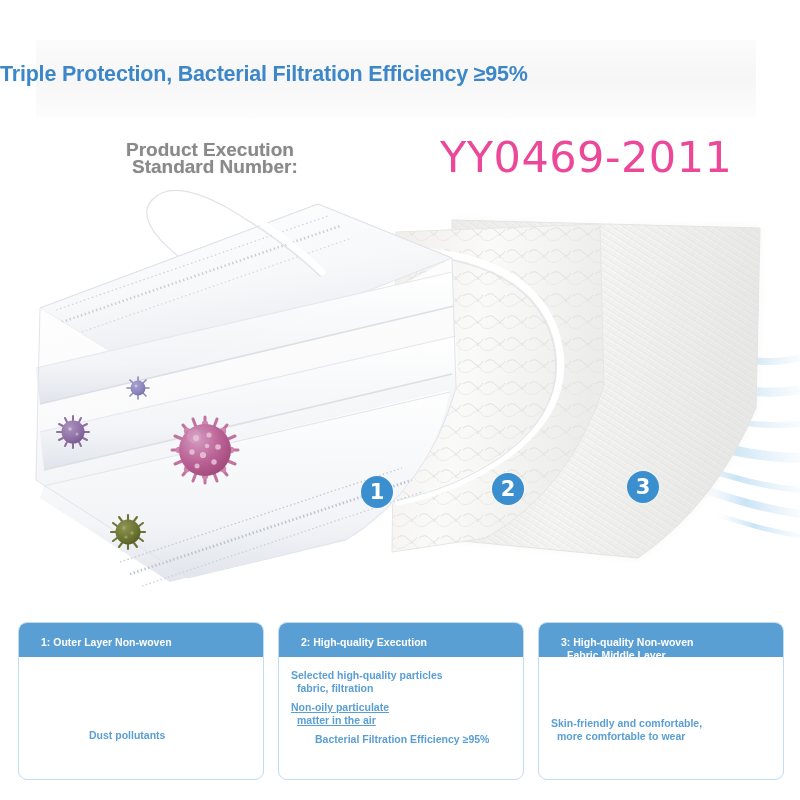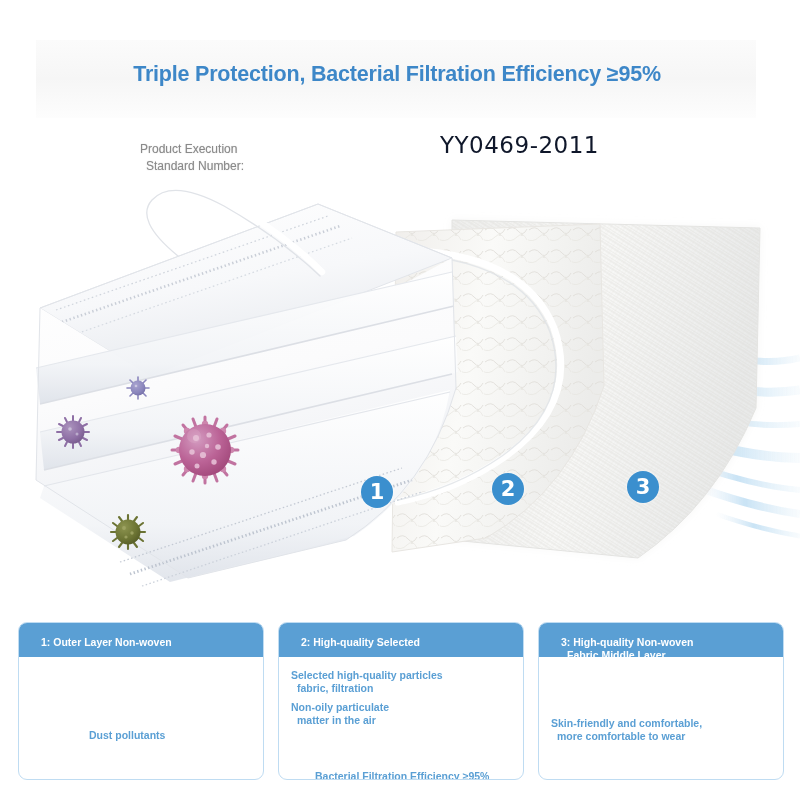--- a/index.html
+++ b/index.html
@@ -11,43 +11,41 @@
   }
   #page { position: relative; width: 800px; height: 800px; background: #fff; }
 
   
   .header-band {
     position: absolute; left: 36px; top: 40px; width: 720px; height: 78px;
     background: linear-gradient(180deg, #fbfbfb 0%, #f6f6f6 50%, #fdfdfd 100%);
   }
   .title {
     position: absolute; left: 0; top: 62px; width: 720px;
-    text-align: center;
     font-size: 21.5px; font-weight: bold; letter-spacing: -0.2px;
     color: #3d87c8;
     white-space: nowrap;
-    margin-left: 37px;
   }
   .ghost-cn {
     position: absolute; left: 128px; top: 123px;
     font-size: 30px; font-weight: bold; letter-spacing: 5px;
     color: #e2e2e2;
     white-space: nowrap;
     font-family: "DejaVu Sans", sans-serif;
   }
   .std-label {
-    position: absolute; left: 140px; top: 141px; width: 220px;
-    font-size: 12px; font-weight: normal; line-height: 17px;
+    position: absolute; left: 126px; top: 141px; width: 220px;
+    font-size: 19px; font-weight: bold; line-height: 17px;
     color: #8a8a8a;
     text-shadow: 0 0 1px rgba(140,140,140,0.5);
   }
   .std-value {
     position: absolute; left: 440px; top: 132px;
-    font-size: 23px; font-weight: normal; letter-spacing: 0.5px;
-    color: #0f172a;
+    font-size: 43px; font-weight: normal; letter-spacing: 0.5px;
+    color: #ec4899;
     font-family: "DejaVu Sans", sans-serif;
     white-space: nowrap;
   }
 
   
   .stage { position: absolute; left: 0; top: 180px; width: 800px; height: 430px; }
   .stage svg { display: block; }
 
   
   .marker {
@@ -87,22 +85,22 @@
     padding: 10px 12px 0 12px;
     color: #5a9fd4;
     font-size: 10.5px; font-weight: bold; line-height: 12.5px;
   }
   .bl { position: absolute; }
   
   .b1-l1 { left: 12px; top: 42px; }
   .b1-l2 { left: 70px; top: 72px; text-align: center; }
   
   .b2-l1 { left: 12px; top: 12px; }
-  .b2-l2 { left: 12px; top: 44px; }
-  .b2-l3 { left: 36px; top: 76px; margin-top: 37px; }
+  .b2-l2 { left: 12px; top: 44px; text-decoration: underline; }
+  .b2-l3 { left: 36px; top: 76px; }
   
   .b3-l1 { left: 12px; top: 60px; }
 
   .sub-indent { padding-left: 6px; display: block; }
 </style>
 </head>
 <body>
 
 <div id="page">
 
@@ -386,21 +384,21 @@
       <div class="box-head">
         <span>1: Outer Layer Non-woven</span><br>
       </div>
       <div class="box-body">
         <div class="bl b1-l2">Dust pollutants</div>
       </div>
     </div>
 
     <div class="box">
       <div class="box-head">
-        <span>2: High-quality Selected</span><br>
+        <span>2: High-quality Execution</span><br>
       </div>
       <div class="box-body">
         <div class="bl b2-l1">
           <span>Selected high-quality particles</span><br>
           <span class="sub-indent">fabric, filtration</span>
         </div>
         <div class="bl b2-l2">
           <span>Non-oily particulate</span><br>
           <span class="sub-indent">matter in the air</span>
         </div>

